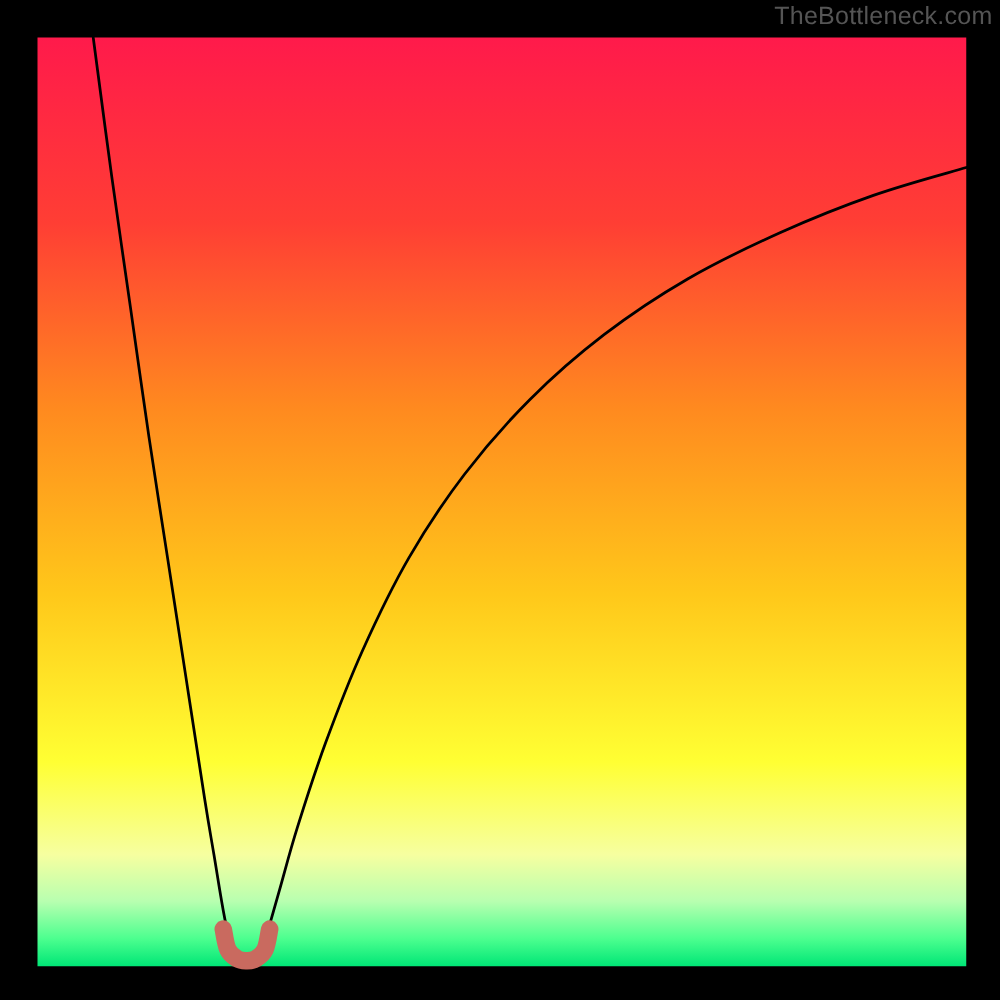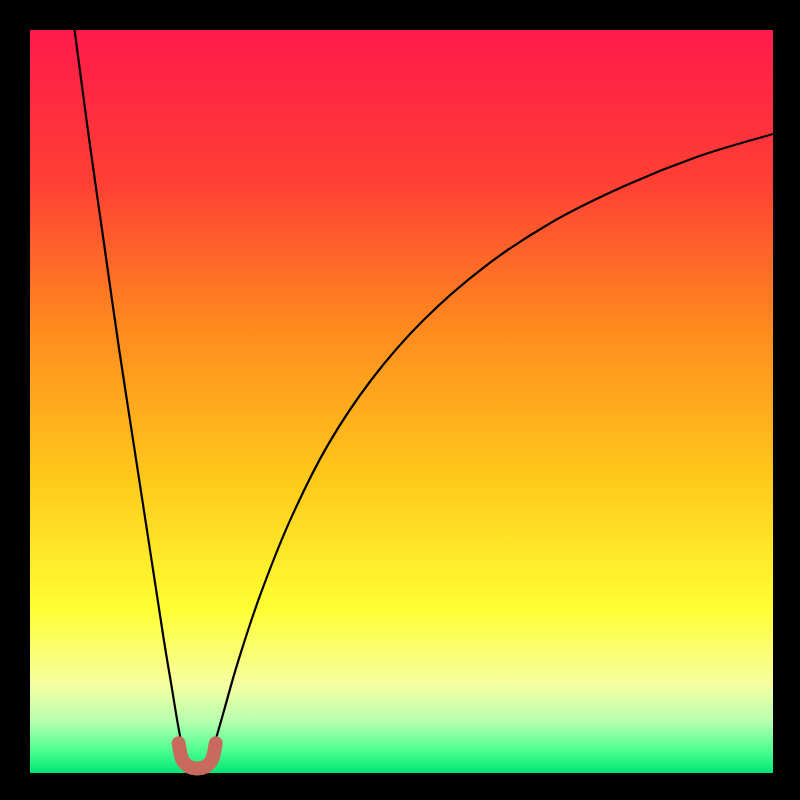--- a/index.html
+++ b/index.html
@@ -32,20 +32,21 @@
   svg {
     position: absolute;
     left: 0;
     top: 0;
   }
 </style>
 </head>
 <body>
 
 <div class="frame">
+  <div class="watermark">TheBottleneck.com</div>
   <svg id="chart-svg" width="800" height="800" viewBox="0 0 800 800">
     <defs>
       <linearGradient id="bg-grad" x1="0" y1="0" x2="0" y2="1">
           <stop offset="0%" stop-color="#ff1a4b"></stop>
           <stop offset="20%" stop-color="#ff3e34"></stop>
           <stop offset="40%" stop-color="#ff8a1f"></stop>
           <stop offset="60%" stop-color="#ffc81a"></stop>
           <stop offset="78%" stop-color="#ffff33"></stop>
           <stop offset="88%" stop-color="#f6ffa0"></stop>
           <stop offset="93%" stop-color="#b8ffb0"></stop>

